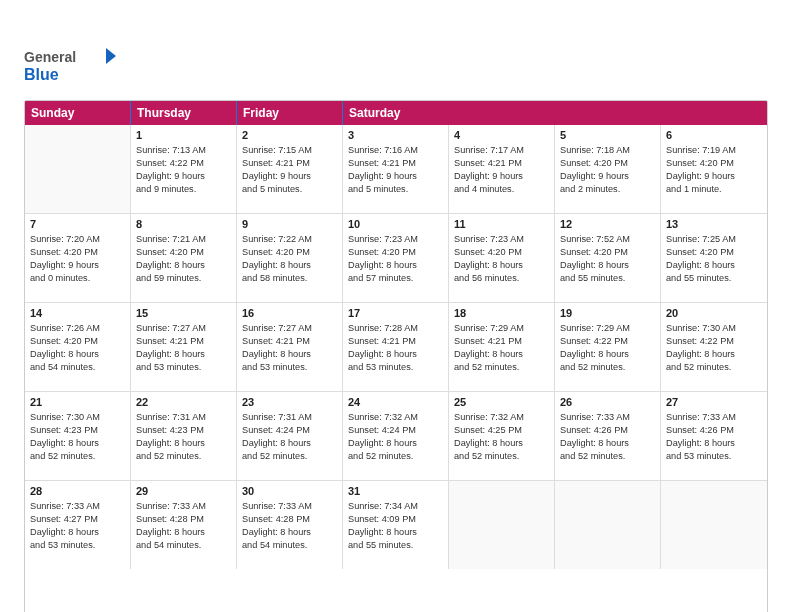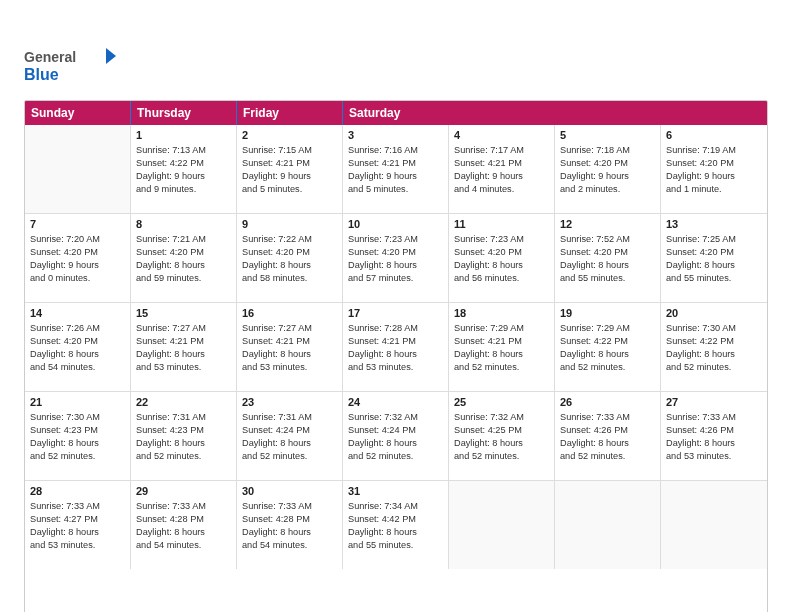--- a/index.html
+++ b/index.html
@@ -343,21 +343,21 @@
           <div class="cal-cell">
             <span class="day-number">30</span>
             <span class="cell-line">Sunrise: 7:33 AM</span>
             <span class="cell-line">Sunset: 4:28 PM</span>
             <span class="cell-line">Daylight: 8 hours</span>
             <span class="cell-line">and 54 minutes.</span>
           </div>
           <div class="cal-cell">
             <span class="day-number">31</span>
             <span class="cell-line">Sunrise: 7:34 AM</span>
-            <span class="cell-line">Sunset: 4:42 PM</span>
+            <span class="cell-line">Sunset: 4:09 PM</span>
             <span class="cell-line">Daylight: 8 hours</span>
             <span class="cell-line">and 55 minutes.</span>
           </div>
           <div class="cal-cell empty"></div>
           <div class="cal-cell empty"></div>
           <div class="cal-cell empty"></div>
         </div>
       </div>
   </div>
 </div>

